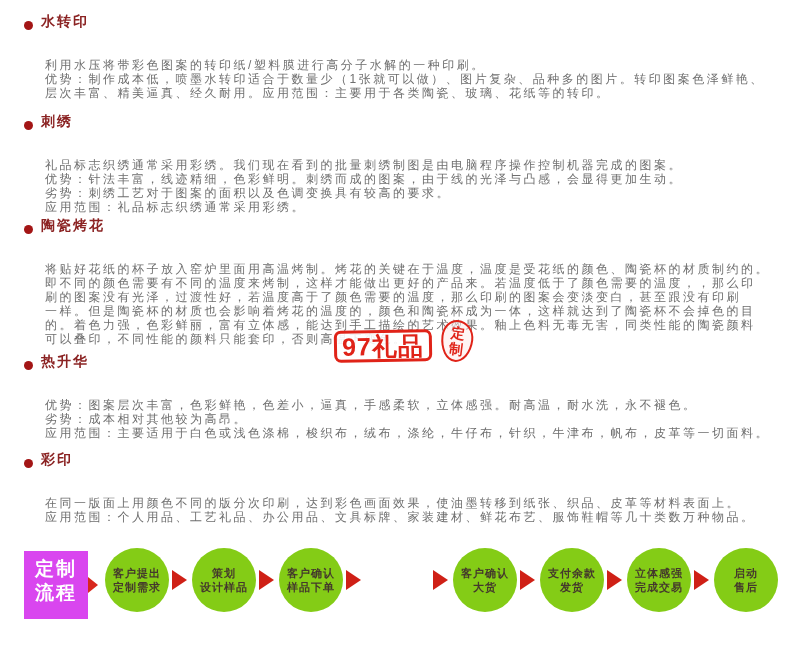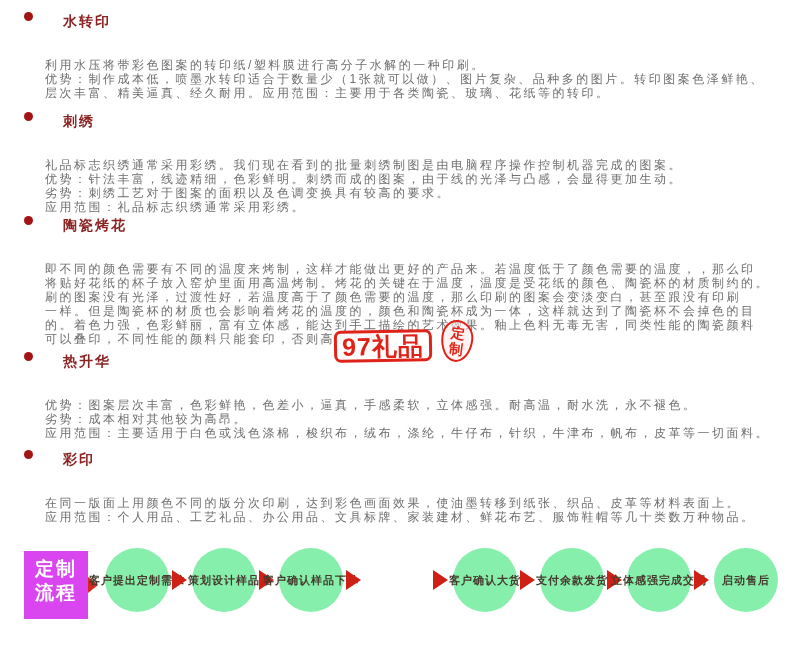--- a/index.html
+++ b/index.html
@@ -5,21 +5,21 @@
   * { margin:0; padding:0; box-sizing:border-box; }
   html,body { background:#fff; }
   body {
     width:800px; height:648px; position:relative; overflow:hidden;
     font-family:"Liberation Sans","DejaVu Sans",sans-serif;
   }
   .page { position:absolute; inset:0; background:#ffffff; }
 
   
   .sec { position:absolute; left:24px; width:770px; }
-  .sec-head { display:flex; align-items:flex-start; height:18px; margin-bottom:8px;gap:22px; }
+  .sec-head { display:flex; align-items:flex-end; height:18px; margin-bottom:8px; }
   .bullet {
     width:9px; height:9px; border-radius:50%;
     background:#a31515; margin-right:8px; flex:0 0 auto;
   }
   .sec-title {
     font-size:14px; font-weight:bold; color:#8b2323; letter-spacing:2px;
     line-height:18px;
   }
   .sec-body { padding-left:21px;margin-top:28px; }
   .bl {
@@ -53,22 +53,22 @@
     letter-spacing:2px;
   }
   .flow-notch {
     position:absolute; right:-10px; top:50%; margin-top:-8px;
     width:0; height:0;
     border-top:8px solid transparent; border-bottom:8px solid transparent;
     border-left:10px solid #d8271d;
   }
   .step {
     position:absolute; top:3px; width:64px; height:64px; border-radius:50%;
-    background:#86efac;
-    display:flex; flex-direction:row; align-items:center; justify-content:center;
+    background:#84cc16;
+    display:flex; flex-direction:column; align-items:center; justify-content:center;
   }
   .step .sl {
     font-size:11px; font-weight:bold; color:#44392c;
     line-height:14px; letter-spacing:1px; white-space:nowrap;
   }
   .arrow {
     position:absolute; top:25px; width:0; height:0;
     border-top:10px solid transparent; border-bottom:10px solid transparent;
     border-left:15px solid #cf2016;
   }
@@ -102,22 +102,22 @@
       <div class="bl">应用范围：礼品标志织绣通常采用彩绣。</div>
     </div>
   </section>
 
   <section class="sec" style="top:216px">
     <div class="sec-head">
       <span class="bullet"></span>
       <span class="sec-title">陶瓷烤花</span>
     </div>
     <div class="sec-body">
+      <div class="bl">将贴好花纸的杯子放入窑炉里面用高温烤制。烤花的关键在于温度，温度是受花纸的颜色、陶瓷杯的材质制约的。</div>
       <div class="bl">即不同的颜色需要有不同的温度来烤制，这样才能做出更好的产品来。若温度低于了颜色需要的温度，，那么印</div>
-      <div class="bl">将贴好花纸的杯子放入窑炉里面用高温烤制。烤花的关键在于温度，温度是受花纸的颜色、陶瓷杯的材质制约的。</div>
       <div class="bl">刷的图案没有光泽，过渡性好，若温度高于了颜色需要的温度，那么印刷的图案会变淡变白，甚至跟没有印刷</div>
       <div class="bl">一样。但是陶瓷杯的材质也会影响着烤花的温度的，颜色和陶瓷杯成为一体，这样就达到了陶瓷杯不会掉色的目</div>
       <div class="bl">的。着色力强，色彩鲜丽，富有立体感，能达到手工描绘的艺术效果。釉上色料无毒无害，同类性能的陶瓷颜料</div>
       <div class="bl">可以叠印，不同性能的颜料只能套印，否则高温下变色。</div>
     </div>
   </section>
 
   <section class="sec" style="top:352px">
     <div class="sec-head">
       <span class="bullet"></span>

